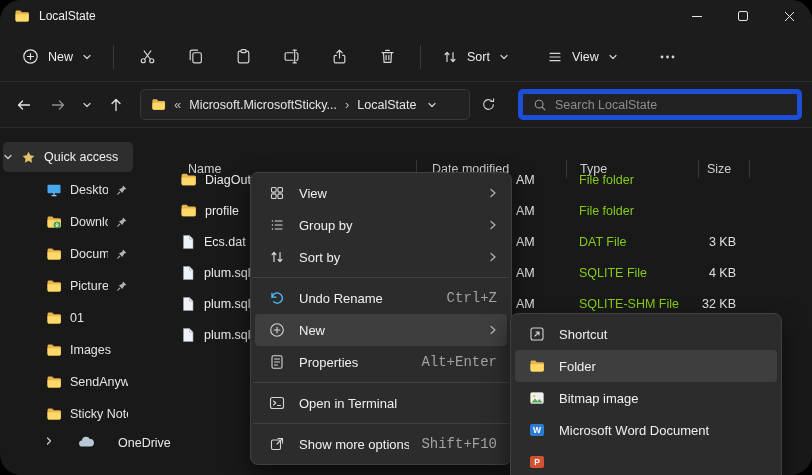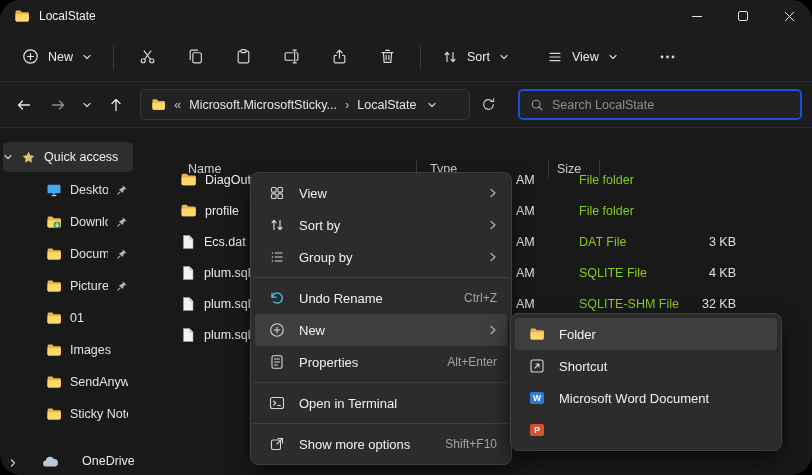--- a/index.html
+++ b/index.html
@@ -30,36 +30,36 @@
 
   
   .navbar { height:46px; background:#1c1c1c; border-bottom:1px solid #2c2c2c; display:flex; align-items:center; padding:0 8px; gap:2px; }
   .nav-btn { width:32px; height:32px; display:flex; align-items:center; justify-content:center; border-radius:5px; }
   .nav-btn.small { width:22px; }
   .address-bar { width:330px; height:31px; margin-left:6px; background:#222222; border:1px solid #383838; border-radius:5px;
                  display:flex; align-items:center; gap:7px; padding:0 10px; }
   .crumb { color:#e6e6e6; white-space:nowrap;text-align:right; }
   .crumb-sep { color:#bdbdbd; font-size:13px; padding:0 1px; }
   .addr-chev { margin-left:4px; }
-  .search-box { flex:1; height:31px; margin-left:12px; margin-right:2px; background:#222222; border:2px solid #1d4ed8; border-radius:5px;
+  .search-box { flex:1; height:31px; margin-left:12px; margin-right:2px; background:#222222; border:5px solid #1d4ed8; border-radius:5px;
                 display:flex; align-items:center; padding:0 10px; gap:8px; }
   .search-box input { flex:1; background:transparent; border:none; outline:none; color:#e6e6e6;
                       font-family:"Liberation Sans", sans-serif; font-size:12.5px; }
   .search-box input::placeholder { color:#8d8d8d; }
 
   
   .content { display:flex; height:347px; }
   .sidebar { width:136px; flex:0 0 136px; padding-top:14px; }
   .qa-row { height:30px; margin:0 3px 2px 3px; background:#2e2e2e; border-radius:5px;
             display:flex; align-items:center; gap:8px; padding-left:0; }
   .qa-row .label { color:#f0f0f0; }
   .side-item { height:32px; display:flex; align-items:center; gap:8px; padding-left:46px; padding-right:8px; }
   .side-item .label { color:#e4e4e4; white-space:nowrap; overflow:hidden; flex:1; }
   .side-item .pin { margin-left:auto; }
-  .root-row { height:32px; margin-top:6px; display:flex; align-items:flex-end; gap:24px; padding-left:8px; }
+  .root-row { height:32px; margin-top:6px; display:flex; align-items:flex-start; gap:24px; padding-left:8px;margin-left:36px; }
 
   
   .main { flex:1; position:relative; }
   .list-header { height:36px; display:flex; align-items:center; color:#cfcfcf; }
   .col { display:flex; align-items:center; height:18px;margin-top:45px; }
   .col-name { width:280px; padding-left:52px; }
   .col-date { width:150px; padding-left:15px; border-left:1px solid #3a3a3a; }
   .col-type { width:132px; padding-left:13px; border-left:1px solid #3a3a3a; }
   .col-size { width:52px;  padding-left:8px;  border-left:1px solid #3a3a3a; border-right:1px solid #3a3a3a; }
   .file-row { height:31px; display:flex; align-items:center; color:#ececec; }
@@ -71,21 +71,21 @@
 
   
   .menu { position:absolute; background:#2c2c2c; border:1px solid #404040; border-radius:8px;
           box-shadow:0 10px 22px rgba(0,0,0,.55); padding:4px 0; font-size:13px; color:#f0f0f0; }
   .context-menu { left:250px; top:172px; width:262px; }
   .sub-menu { left:510px; top:313px; width:272px; }
   .menu-item { height:32px; margin:0 4px; border-radius:4px; display:flex; align-items:center; gap:12px; padding:0 10px 0 12px; }
   .menu-item.hl { background:#3e3e3e; }
   .menu-item .mi-icon { width:20px; display:flex; justify-content:center; }
   .menu-item .mi-label { flex:1; white-space:nowrap; overflow:hidden; }
-  .menu-item .mi-accel { color:#a3a3a3; font-size:12px; }
+  .menu-item .mi-accel { color:#a3a3a3; font-size:14px;font-family:Liberation Mono, monospace; }
   .menu-sep { height:1px; background:#414141; margin:4px 2px; }
 </style>
 </head>
 <body>
 
 <div class="window">
 
   <div class="titlebar">
     <span class="icon">
       <svg width="16" height="16" viewBox="0 0 16 16">
@@ -420,20 +420,21 @@
               <path d="M4.3 10.5a3 3 0 01-.4-6A4.2 4.2 0 0111.8 3a3.2 3.2 0 01.7 7.5z" fill="#b9c9d8"></path>
             </svg>
         </span>
         <span class="label">OneDrive</span>
       </div>
     </div>
 
     <div class="main">
       <div class="list-header">
         <div class="col col-name">Name</div>
+        <div class="col col-date">Date modified</div>
         <div class="col col-type">Type</div>
         <div class="col col-size">Size</div>
       </div>
 
       <div class="file-row">
         <div class="cell name">
           <span class="icon">
             <svg width="17" height="17" viewBox="0 0 16 16">
                 <path d="M1.5 4c0-.8.7-1.5 1.5-1.5h3.2l1.6 1.7h5.7c.8 0 1.5.7 1.5 1.5v6.3c0 .8-.7 1.5-1.5 1.5H3c-.8 0-1.5-.7-1.5-1.5V4z" fill="#e8b34b"></path>
                 <path d="M1.5 6.2h13V12c0 .8-.7 1.5-1.5 1.5H3c-.8 0-1.5-.7-1.5-1.5V6.2z" fill="#ffd968"></path>
@@ -535,48 +536,48 @@
       </span>
       <span class="mi-label">View</span>
       <span class="icon">
         <svg width="8" height="10" viewBox="0 0 8 10">
             <path d="M2 1.5L6 5 2 8.5" stroke="#b5b5b5" stroke-width="1.2" fill="none" stroke-linecap="round" stroke-linejoin="round"></path>
           </svg>
       </span>
     </div>
     <div class="menu-item">
       <span class="mi-icon icon">
-        <svg width="16" height="16" viewBox="0 0 16 16" fill="none" stroke="#d6d6d6" stroke-width="1.2" stroke-linecap="round" stroke-linejoin="round">
-            <path d="M5 12.5v-9M5 3.5L3.1 5.5M5 3.5l1.9 2"></path>
-            <path d="M11 3.5v9M11 12.5l-1.9-2M11 12.5l1.9-2"></path>
-          </svg>
-      </span>
-      <span class="mi-label">Sort by</span>
-      <span class="icon">
-        <svg width="8" height="10" viewBox="0 0 8 10">
-            <path d="M2 1.5L6 5 2 8.5" stroke="#b5b5b5" stroke-width="1.2" fill="none" stroke-linecap="round" stroke-linejoin="round"></path>
-          </svg>
-      </span>
-    </div>
-    <div class="menu-item">
-      <span class="mi-icon icon">
         <svg width="16" height="16" viewBox="0 0 16 16" fill="none" stroke="#d6d6d6" stroke-width="1.2" stroke-linecap="round">
             <circle cx="3.4" cy="4" r="0.7" fill="#d6d6d6" stroke="none"></circle>
             <circle cx="3.4" cy="8" r="0.7" fill="#d6d6d6" stroke="none"></circle>
             <circle cx="3.4" cy="12" r="0.7" fill="#d6d6d6" stroke="none"></circle>
             <path d="M6.2 4h6.8M6.2 8h6.8M6.2 12h6.8"></path>
           </svg>
       </span>
       <span class="mi-label">Group by</span>
       <span class="icon">
         <svg width="8" height="10" viewBox="0 0 8 10">
             <path d="M2 1.5L6 5 2 8.5" stroke="#b5b5b5" stroke-width="1.2" fill="none" stroke-linecap="round" stroke-linejoin="round"></path>
           </svg>
       </span>
     </div>
+    <div class="menu-item">
+      <span class="mi-icon icon">
+        <svg width="16" height="16" viewBox="0 0 16 16" fill="none" stroke="#d6d6d6" stroke-width="1.2" stroke-linecap="round" stroke-linejoin="round">
+            <path d="M5 12.5v-9M5 3.5L3.1 5.5M5 3.5l1.9 2"></path>
+            <path d="M11 3.5v9M11 12.5l-1.9-2M11 12.5l1.9-2"></path>
+          </svg>
+      </span>
+      <span class="mi-label">Sort by</span>
+      <span class="icon">
+        <svg width="8" height="10" viewBox="0 0 8 10">
+            <path d="M2 1.5L6 5 2 8.5" stroke="#b5b5b5" stroke-width="1.2" fill="none" stroke-linecap="round" stroke-linejoin="round"></path>
+          </svg>
+      </span>
+    </div>
     <div class="menu-sep"></div>
     <div class="menu-item">
       <span class="mi-icon icon">
         <svg width="16" height="16" viewBox="0 0 16 16" fill="none" stroke="#4cc2ff" stroke-width="1.3" stroke-linecap="round" stroke-linejoin="round">
             <path d="M3.2 7.2a5.1 5.1 0 11 1.4 4.4"></path>
             <path d="M3 3.2v4h4"></path>
           </svg>
       </span>
       <span class="mi-label">Undo Rename</span>
       <span class="mi-accel">Ctrl+Z</span>
@@ -622,37 +623,47 @@
             <rect x="2.5" y="4" width="9" height="9.5" rx="1.5"></rect>
             <path d="M9 2.5h4.5V7M13.5 2.5L8 8"></path>
           </svg>
       </span>
       <span class="mi-label">Show more options</span>
       <span class="mi-accel">Shift+F10</span>
     </div>
   </div>
 
   <div class="menu sub-menu">
+    <div class="menu-item">
+      <span class="mi-icon icon">
+        <svg width="16" height="16" viewBox="0 0 16 16" fill="none" stroke="#d6d6d6" stroke-width="1.1" stroke-linecap="round" stroke-linejoin="round">
+            <rect x="2" y="2" width="12" height="12" rx="2"></rect>
+            <path d="M6 10l4-4M7 6h3v3"></path>
+          </svg>
+      </span>
+      <span class="mi-label">Shortcut</span>
+    </div>
     <div class="menu-item hl">
       <span class="mi-icon icon">
         <svg width="16" height="16" viewBox="0 0 16 16">
             <path d="M1.5 4c0-.8.7-1.5 1.5-1.5h3.2l1.6 1.7h5.7c.8 0 1.5.7 1.5 1.5v6.3c0 .8-.7 1.5-1.5 1.5H3c-.8 0-1.5-.7-1.5-1.5V4z" fill="#e8b34b"></path>
             <path d="M1.5 6.2h13V12c0 .8-.7 1.5-1.5 1.5H3c-.8 0-1.5-.7-1.5-1.5V6.2z" fill="#ffd968"></path>
           </svg>
       </span>
       <span class="mi-label">Folder</span>
     </div>
     <div class="menu-item">
       <span class="mi-icon icon">
-        <svg width="16" height="16" viewBox="0 0 16 16" fill="none" stroke="#d6d6d6" stroke-width="1.1" stroke-linecap="round" stroke-linejoin="round">
-            <rect x="2" y="2" width="12" height="12" rx="2"></rect>
-            <path d="M6 10l4-4M7 6h3v3"></path>
-          </svg>
-      </span>
-      <span class="mi-label">Shortcut</span>
+        <svg width="16" height="16" viewBox="0 0 16 16">
+            <rect x="1.5" y="2.5" width="13" height="11" rx="1.5" fill="#f0f0f0" stroke="#c9c9c9" stroke-width=".5"></rect>
+            <circle cx="5.2" cy="6" r="1.3" fill="#f5c542"></circle>
+            <path d="M2.5 12.5l3.5-4 2.5 2.7 2-2.2 3 3.5z" fill="#58a65c"></path>
+          </svg>
+      </span>
+      <span class="mi-label">Bitmap image</span>
     </div>
     <div class="menu-item">
       <span class="mi-icon icon">
         <svg width="16" height="16" viewBox="0 0 16 16">
             <rect x="1" y="2" width="14" height="12" rx="2" fill="#2b7cd3"></rect>
             <text x="8" y="11.3" font-size="8.5" font-weight="bold" fill="#ffffff" text-anchor="middle" font-family="Liberation Sans, sans-serif">W</text>
           </svg>
       </span>
       <span class="mi-label">Microsoft Word Document</span>
     </div>

